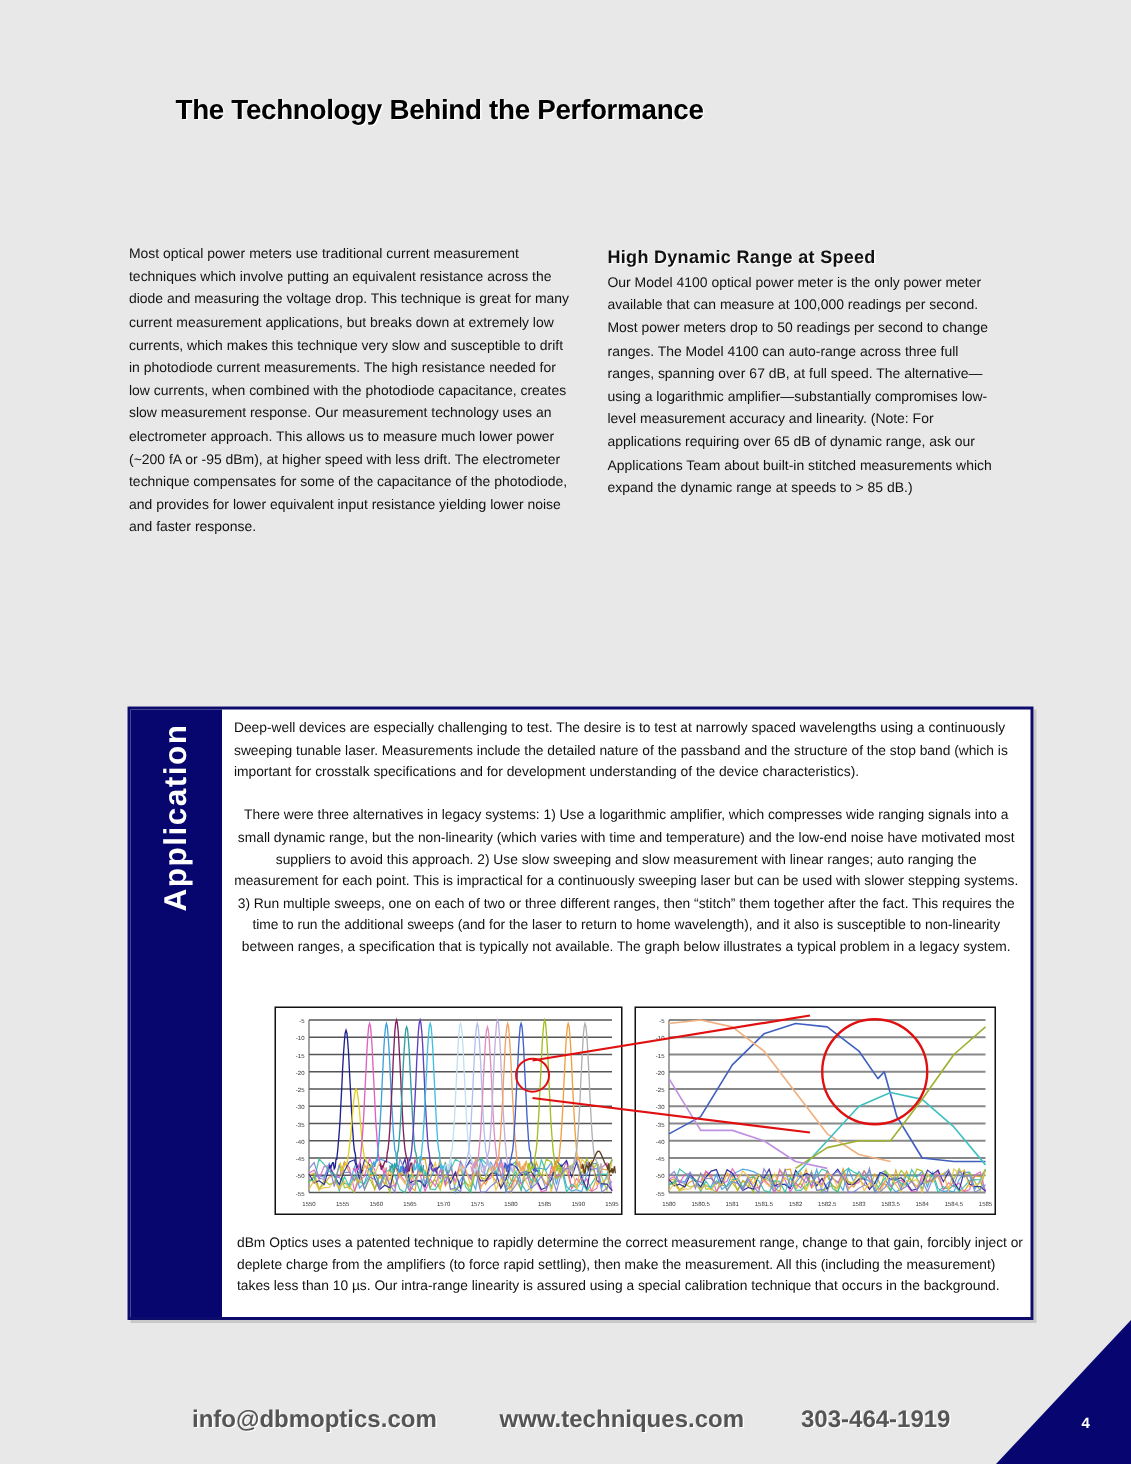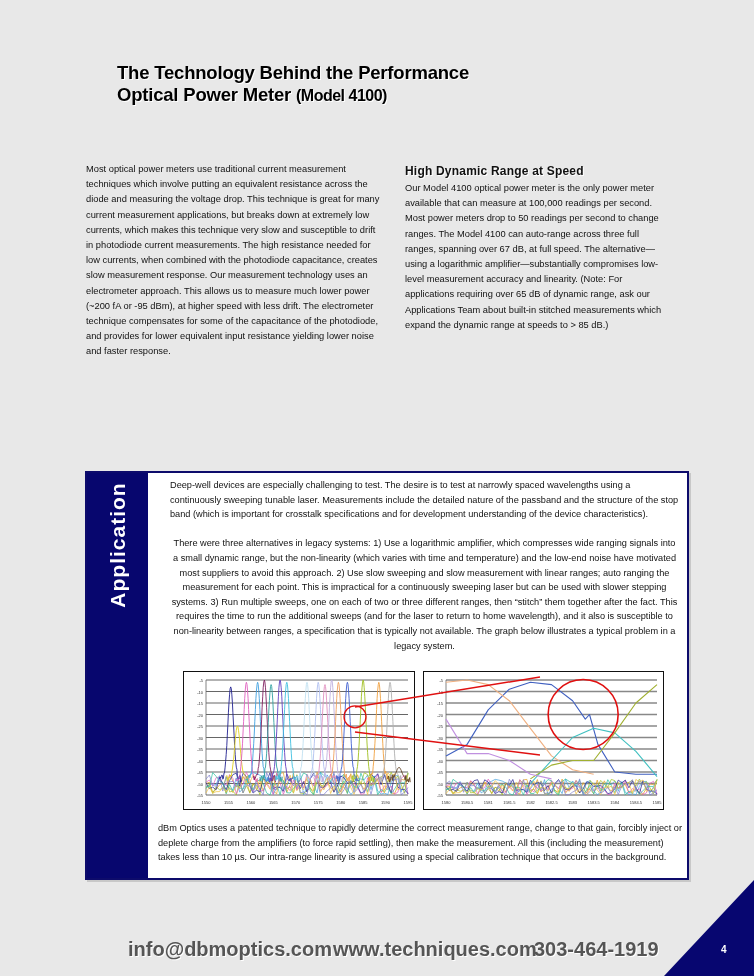--- a/index.html
+++ b/index.html
@@ -11,37 +11,36 @@
   .col { position:absolute; font-size:9.3px; line-height:15.2px; color:#111; }
   .col h2 { margin:0; font-size:12px; line-height:19px; font-weight:bold; text-shadow:1px 1px 0 #fff; letter-spacing:0.2px; }
   .col p { margin:0; }
   .col-left { left:86px; top:162px; width:298px; }
   .col-right { left:405px; top:162px; width:262px; }
   .app-box { position:absolute; left:85px; top:471px; width:604px; height:409px; border:2px solid #0d0b6b;
              box-sizing:border-box; background:#fff; display:flex; box-shadow:2px 2px 0 #c8c8c8; }
   .app-side { width:61px; background:#07066e; position:relative; flex:none; }
   .app-side span { position:absolute; left:50%; top:74px; transform:translateX(-50%) rotate(-90deg); transform-origin:center;
                    color:#fff; font-weight:bold; font-size:21px; letter-spacing:1px; white-space:nowrap; width:0; display:flex; justify-content:center; margin-top:0; }
-  .app-body { padding:5px 8px 0 22px; font-size:9.2px; line-height:14.6px; color:#111; flex:1; position:relative; }
+  .app-body { padding:5px 8px 0 8px; font-size:9.2px; line-height:14.6px; color:#111; flex:1; position:relative; }
   .app-body p { margin:0; }
   .app-body p + p { margin-top:14.6px;text-align:center; }
   .charts { position:absolute; left:35px; top:198px; width:485px; height:142px; }
   .chart { position:absolute; top:0; height:139px; border:1.5px solid #111; box-sizing:border-box; background:#fff; }
   .chart svg { position:absolute; left:0; top:0; }
   .closing { position:absolute; left:10px; top:348px; width:530px; }
-  .footer-item { position:absolute; top:938px; font-weight:bold; font-size:20px; color:#555; text-shadow:1px 1px 0 #fff; }
+  .footer-item { position:absolute; top:938px; font-weight:bold; font-size:16px; color:#555; text-shadow:1px 1px 0 #fff; }
   .page-tri { position:absolute; right:0; bottom:0; width:0; height:0; border-left:90px solid transparent; border-bottom:96px solid #070670; }
   .page-num { position:absolute; left:721px; top:944px; color:#fff; font-weight:bold; font-size:10px; }
 </style>
 </head>
 <body>
 
 <div class="title">
   <div>The Technology Behind the Performance</div>
-  <div><span>Optical Power Meter</span> <span class="model">(Model 4100)</span></div>
 </div>
 
 <div class="col col-left">
   <p>Most optical power meters use traditional current measurement techniques which involve putting an equivalent resistance across the diode and measuring the voltage drop.  This technique is great for many current measurement applications, but breaks down at extremely low currents, which makes this technique very slow and susceptible to drift in photodiode current measurements.  The high resistance needed for low currents, when combined with the photodiode capacitance, creates slow measurement response.  Our  measurement technology uses an electrometer approach.  This allows us to measure much lower power (~200 fA or -95 dBm), at higher speed with less drift. The electrometer technique compensates for some of the capacitance of the photodiode, and provides for lower equivalent input resistance yielding lower noise and faster response.</p>
 </div>
 
 <div class="col col-right">
   <h2>High Dynamic Range at Speed</h2>
   <p>Our Model 4100 optical power meter is the only power meter available that can measure at 100,000 readings per second.  Most power meters drop to 50 readings per second to change ranges.  The Model 4100 can auto-range across three full ranges, spanning over 67 dB, at full speed.  The alternative—using a logarithmic amplifier—substantially compromises low-level measurement accuracy and linearity. (Note:  For applications requiring over 65 dB of dynamic range, ask our Applications Team about built-in stitched measurements which expand the dynamic range at speeds to &gt; 85 dB.)</p>
 </div>

